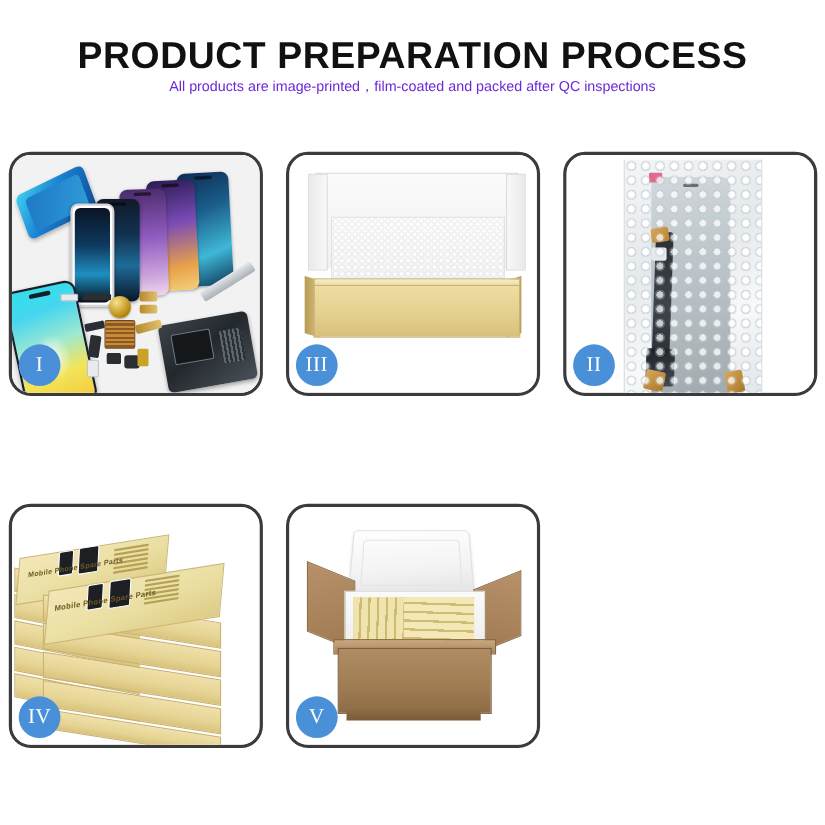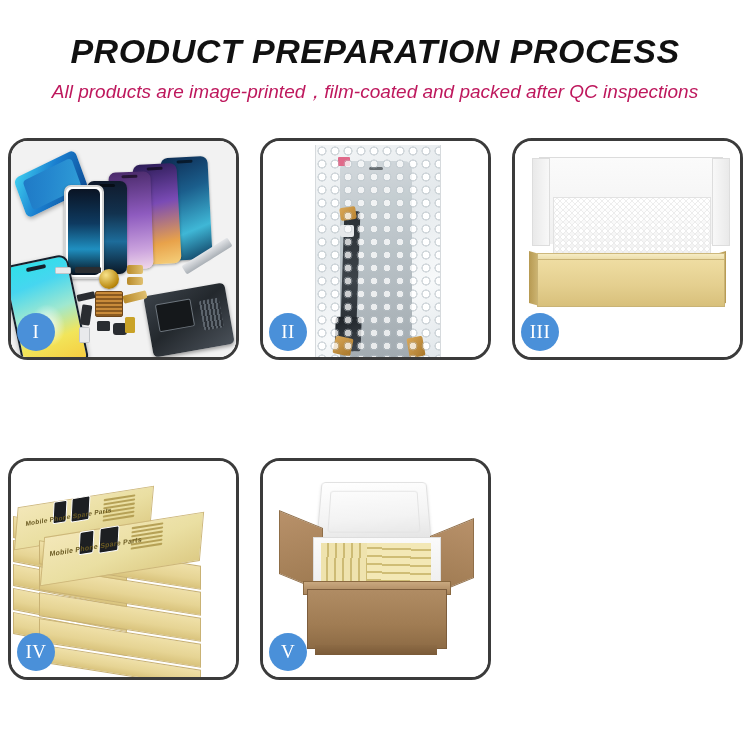--- a/index.html
+++ b/index.html
@@ -6,33 +6,33 @@
   body{
     width:750px;height:750px;
     background:#ffffff;
     font-family:"Liberation Sans",sans-serif;
     overflow:hidden;
     position:relative;
   }
   .page{width:750px;height:750px;position:relative;}
 
   
-  .header{text-align:center;padding-top:34px;font-style:italic;}
+  .header{text-align:center;padding-top:34px;}
   .title{
     font-size:34px;
     font-weight:bold;
     letter-spacing:0.5px;
     color:#111111;
     line-height:1;
     white-space:nowrap;
   }
   .subtitle{
-    font-size:19px;
-    color:#be185d;
-    margin-top:14px;
+    font-size:13px;
+    color:#6d28d9;
+    margin-top:4px;
     line-height:1;
     white-space:nowrap;
   }
 
   
   .grid{
     position:absolute;
     left:8px;top:138px;
     width:736px;
     display:grid;
@@ -478,20 +478,35 @@
           <div class="part dark" style="left:70px;top:164px;width:10px;height:20px;transform:rotate(8deg);"></div>
           <div class="part white" style="left:68px;top:186px;width:9px;height:14px;"></div>
           <div class="part dark" style="left:86px;top:180px;width:13px;height:10px;"></div>
           <div class="part dark" style="left:102px;top:182px;width:14px;height:12px;border-radius:3px;"></div>
           <div class="part gold" style="left:114px;top:176px;width:10px;height:16px;"></div>
           <div class="part flex" style="left:112px;top:152px;width:24px;height:8px;transform:rotate(-14deg);"></div>
           <div class="part white" style="left:44px;top:126px;width:14px;height:5px;"></div>
         </div>
       </div>
       <div class="badge">I</div>
+    </div>
+
+    <div class="panel">
+      <div class="panel-inner">
+        <div class="p3">
+          <div class="box3-lid"></div>
+          <div class="foam3"></div>
+          <div class="bubble3"></div>
+          <div class="box3-left"></div>
+          <div class="box3-right"></div>
+          <div class="box3-rim"></div>
+          <div class="box3-front"></div>
+        </div>
+      </div>
+      <div class="badge">III</div>
     </div>
 
     <div class="panel">
       <div class="panel-inner">
         <div class="p2">
           <div class="bubblepack">
             <div class="lcdpanel"></div>
             <div class="flexcable"></div>
             <div class="tape-pink"></div>
             <div class="tape-gold1"></div>
@@ -500,35 +515,20 @@
             <div class="tape-gold3"></div>
             <div class="bub-overlay"></div>
           </div>
         </div>
       </div>
       <div class="badge">II</div>
     </div>
 
     <div class="panel">
       <div class="panel-inner">
-        <div class="p3">
-          <div class="box3-lid"></div>
-          <div class="foam3"></div>
-          <div class="bubble3"></div>
-          <div class="box3-left"></div>
-          <div class="box3-right"></div>
-          <div class="box3-rim"></div>
-          <div class="box3-front"></div>
-        </div>
-      </div>
-      <div class="badge">III</div>
-    </div>
-
-    <div class="panel">
-      <div class="panel-inner">
         <div class="p4">
           <div class="stackwrap">
             <div class="kbox kb-b1"></div>
             <div class="kbox kb-b2"></div>
             <div class="kbox kb-b3"></div>
             <div class="kbox kb-b4"></div>
             <div class="kbox kb-b5"></div>
 
             <div class="klid top-back"></div>
             <div class="kthumb t1a"></div>

